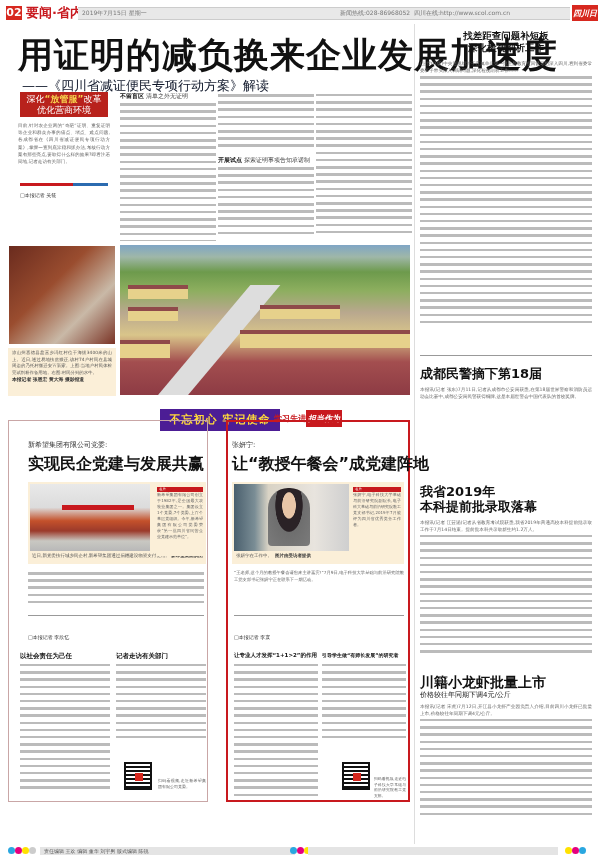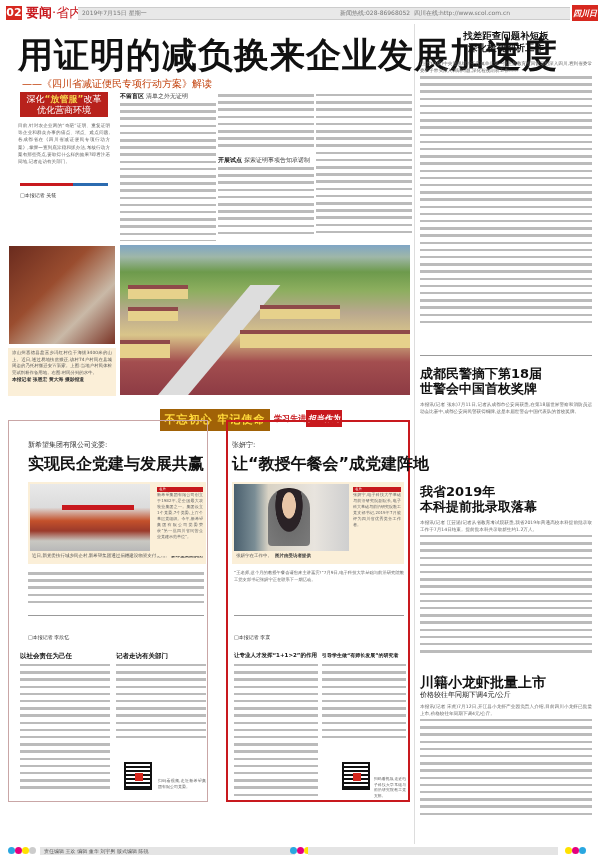--- a/index.html
+++ b/index.html
@@ -2,45 +2,45 @@
 <html><head>
 <meta charset="utf-8">
 <style>
 *{margin:0;padding:0;box-sizing:border-box;}
 html,body{width:600px;height:861px;background:#fff;overflow:hidden;}
 body{font-family:"DejaVu Sans","Liberation Sans",sans-serif;color:#222;position:relative;}
 .abs{position:absolute;}
 .topbar{left:0;top:0;width:600px;height:24px;}
 .pgnum{left:6px;top:6px;width:16px;height:14px;background:#d7281f;color:#fff;font-size:11px;font-weight:bold;text-align:center;line-height:14px;}
 .section{left:26px;top:4px;font-size:13px;font-weight:bold;color:#c8191e;}
-.section .sub{color:#c8191e;font-weight:normal;}
+.section .sub{color:#c8191e;font-weight:bold;}
 .bar{left:78px;top:7px;width:492px;height:13px;background:#e8e8e8;border-top:1px solid #ccc;border-bottom:1px solid #ccc;}
 .bar .date{position:absolute;left:4px;top:1px;font-size:6px;color:#777;}
 .bar .hot{position:absolute;left:262px;top:1px;font-size:6px;color:#777;}
 .logo{left:572px;top:5px;width:26px;height:16px;background:#d7281f;color:#fff;font-size:8px;font-style:italic;font-weight:bold;text-align:center;line-height:16px;font-family:"DejaVu Serif",serif;}
 .headline{left:18px;top:32px;font-size:35px;font-weight:bold;color:#111;letter-spacing:1px;font-family:"DejaVu Sans",sans-serif;}
-.subhead{left:22px;top:77px;font-size:10px;color:#c2410c;}
+.subhead{left:22px;top:77px;font-size:13px;color:#0f172a;}
 .redbox{left:20px;top:92px;width:88px;height:25px;background:#b8221c;color:#fff;font-size:9px;text-align:center;line-height:11px;padding-top:2px;}
 .redbox b{color:#f6d04c;}
 .bodytxt{font-size:4.6px;color:#666;line-height:7.2px;text-align:justify;}
 .lead{left:18px;top:122px;width:92px;}
 .colorline{left:20px;top:183px;width:88px;height:3px;background:linear-gradient(90deg,#c8191e 60%,#2b6bb0 60%);}
 .byline{left:20px;top:192px;font-size:5px;color:#333;}
 .kicker{font-size:6px;font-weight:bold;color:#111;}
 .kicker span{font-weight:normal;color:#444;}
 .col{width:96px;}
 .photo-main{left:120px;top:245px;width:290px;height:150px;background:linear-gradient(180deg,#7fa5c5 0%,#9fb7a8 8%,#6d9a4c 18%,#8cae5e 30%,#b9a88e 45%,#d9c58a 60%,#a34e4f 78%,#8d3b44 100%);overflow:hidden;}
 .house{position:absolute;background:#e6d18b;border-top:4px solid #8f4a4a;}
 .road{position:absolute;background:#ddd;transform:skewX(-40deg);}
 .photo-inset{left:8px;top:245px;width:108px;height:100px;background:linear-gradient(135deg,#6a2b1e,#9a4d2f 40%,#c9b9a7 70%,#7a3325);border:1px solid #fff;}
 .photocap{left:8px;top:348px;width:108px;height:48px;background:#fbefd8;padding:2px 4px;}
 .photocap .bodytxt{font-size:4.4px;line-height:6.6px;color:#555;}
 .photocap .cred{font-size:4.8px;color:#333;font-weight:bold;}
 .banner-line{left:8px;top:420px;width:402px;height:1px;background:#999;}
-.banner-red{left:160px;top:409px;width:110px;height:22px;background:#a16207;color:#ffd93a;font-size:11px;font-weight:bold;text-align:center;line-height:22px;letter-spacing:1px;}
+.banner-red{left:160px;top:409px;width:120px;height:22px;background:#4c1d95;color:#ffd93a;font-size:11px;font-weight:bold;text-align:center;line-height:22px;letter-spacing:1px;}
 .banner-side{left:274px;top:413px;font-size:8px;font-weight:bold;color:#c8191e;}
 .banner-side i{background:#c8191e;color:#fff;font-style:italic;padding:4px 2px;}
 .leftbox{left:8px;top:420px;width:200px;height:382px;border:1px solid #c9a6a6;}
 .rightbox{left:226px;top:420px;width:184px;height:382px;border:2px solid #c8191e;}
 .org{left:28px;top:440px;font-size:7px;color:#333;}
 .title2{left:28px;top:454px;font-size:16px;font-weight:bold;color:#111;}
 .photobox{left:28px;top:482px;width:178px;height:82px;background:#fbefd8;}
 .photo2{left:30px;top:484px;width:120px;height:67px;background:linear-gradient(180deg,#e9e9e9 0%,#dcdcdc 35%,#c4512b 55%,#9b3a2b 70%,#c9c8c2 85%,#b8b8b8 100%);}
 .photo2-banner{left:62px;top:505px;width:72px;height:5px;background:#c8191e;}
 .cap2{left:32px;top:553px;font-size:4.5px;color:#555;}
@@ -176,21 +176,20 @@
       <div>找差距查问题补短板</div>
       <div>深化检视剖析工作</div>
     </div>
   <div class="bodytxt" style="margin-top:6px;">(上接01版)中央巡视组对于直属单位第一批主题教育巡回督导组深入四川,看到省委常委班子带头深入调研问题,深化检视剖析工作……</div>
   <div class="bodytxt" style="height:250px;background:repeating-linear-gradient(180deg,transparent 0 2px,#bbb 2px 4.5px,transparent 4.5px 7.2px);"></div>
 </div>
 <div class="abs rdiv" style="top:355px;"></div>
 <div class="abs rcol" style="top:366px;">
   <div class="rhead-big">
       <div>成都民警摘下第18届</div>
-      <div>世警会中国首枚奖牌</div>
     </div>
   <div class="bodytxt" style="margin-top:5px;height:60px;overflow:hidden;">本报讯(记者 张东)7月11日,记者从成都市公安局获悉,在第18届世界警察和消防员运动会比赛中,成都公安局民警获得铜牌,这是本届世警会中国代表队的首枚奖牌。</div>
 </div>
 <div class="abs rcol" style="top:484px;">
   <div class="rhead-big">
       <div>我省2019年</div>
       <div>本科提前批录取落幕</div>
     </div>
   <div class="bodytxt" style="margin-top:5px;">本报讯(记者 江芸涵)记者从省教育考试院获悉,我省2019年普通高校本科提前批录取工作于7月14日结束。提前批本科共录取新生约1.2万人。</div>
   <div class="bodytxt" style="height:120px;background:repeating-linear-gradient(180deg,transparent 0 2px,#bbb 2px 4.5px,transparent 4.5px 7.2px);"></div>

